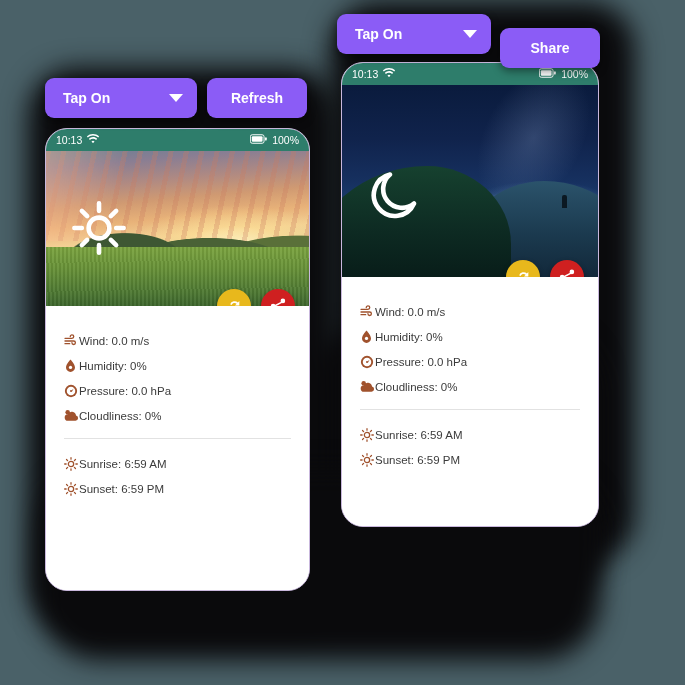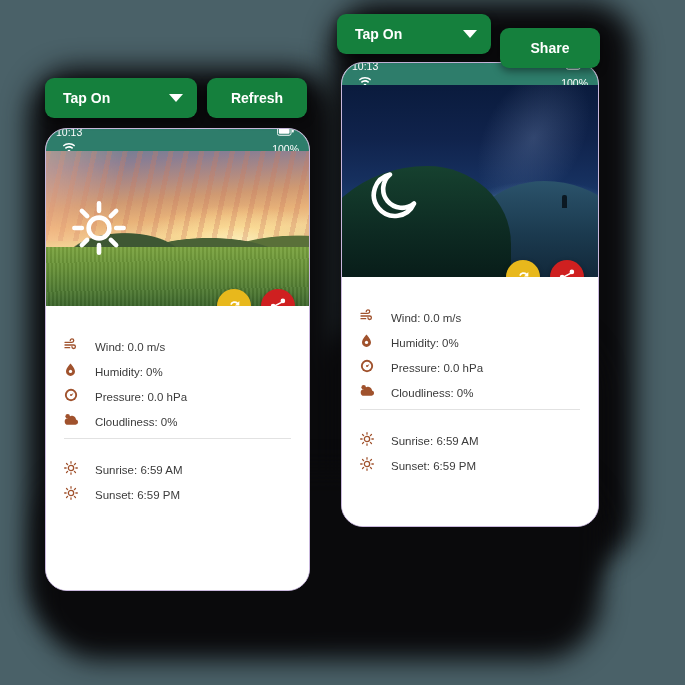--- a/index.html
+++ b/index.html
@@ -43,21 +43,21 @@
     height: 22px;
     background: #2e7d6b;
     color: #ffffff;
     display: flex;
     align-items: center;
     justify-content: space-between;
     padding: 0 10px;
     font-size: 10.5px;
     flex: 0 0 auto;
   }
-  .status-left, .status-right { display: flex; align-items: center; gap: 5px; flex-direction: column; }
+  .status-left, .status-right { display: flex; align-items: center; gap: 5px; }
   .wifi-icon { display: block; }
   .batt-icon { display: block; }
 
   
   .hero {
     position: relative;
     flex: 0 0 auto;
     overflow: hidden;
   }
   .hero-day   { height: 155px; }
@@ -177,22 +177,22 @@
   .fab-share   { background: #cf2020; }
 
   
   .details {
     flex: 1 1 auto;
     background: #ffffff;
     padding: 22px 16px 0 16px;
   }
   .detail-row {
     display: flex;
-    align-items: flex-end;
-    gap: 16px;
+    align-items: center;
+    gap: 0;
     height: 25px;
   }
   .detail-icon {
     width: 17px; height: 17px;
     display: flex; align-items: center; justify-content: center;
     color: #a0522d;
     flex: 0 0 17px;
   }
   .detail-text {
     font-size: 11.5px;
@@ -201,21 +201,21 @@
   }
   .divider {
     height: 1px;
     background: #e2e2e2;
     margin: 10px 2px 12px 2px;
   }
 
   
   .btn {
     position: absolute;
-    background: #15803d;
+    background: #8b5cf6;
     color: #ffffff;
     border: none;
     border-radius: 9px;
     font-family: "Liberation Sans", sans-serif;
     font-size: 14px;
     font-weight: 700;
     display: flex;
     align-items: center;
     box-shadow: 0 3px 8px rgba(0,0,0,.45);
     z-index: 20;

